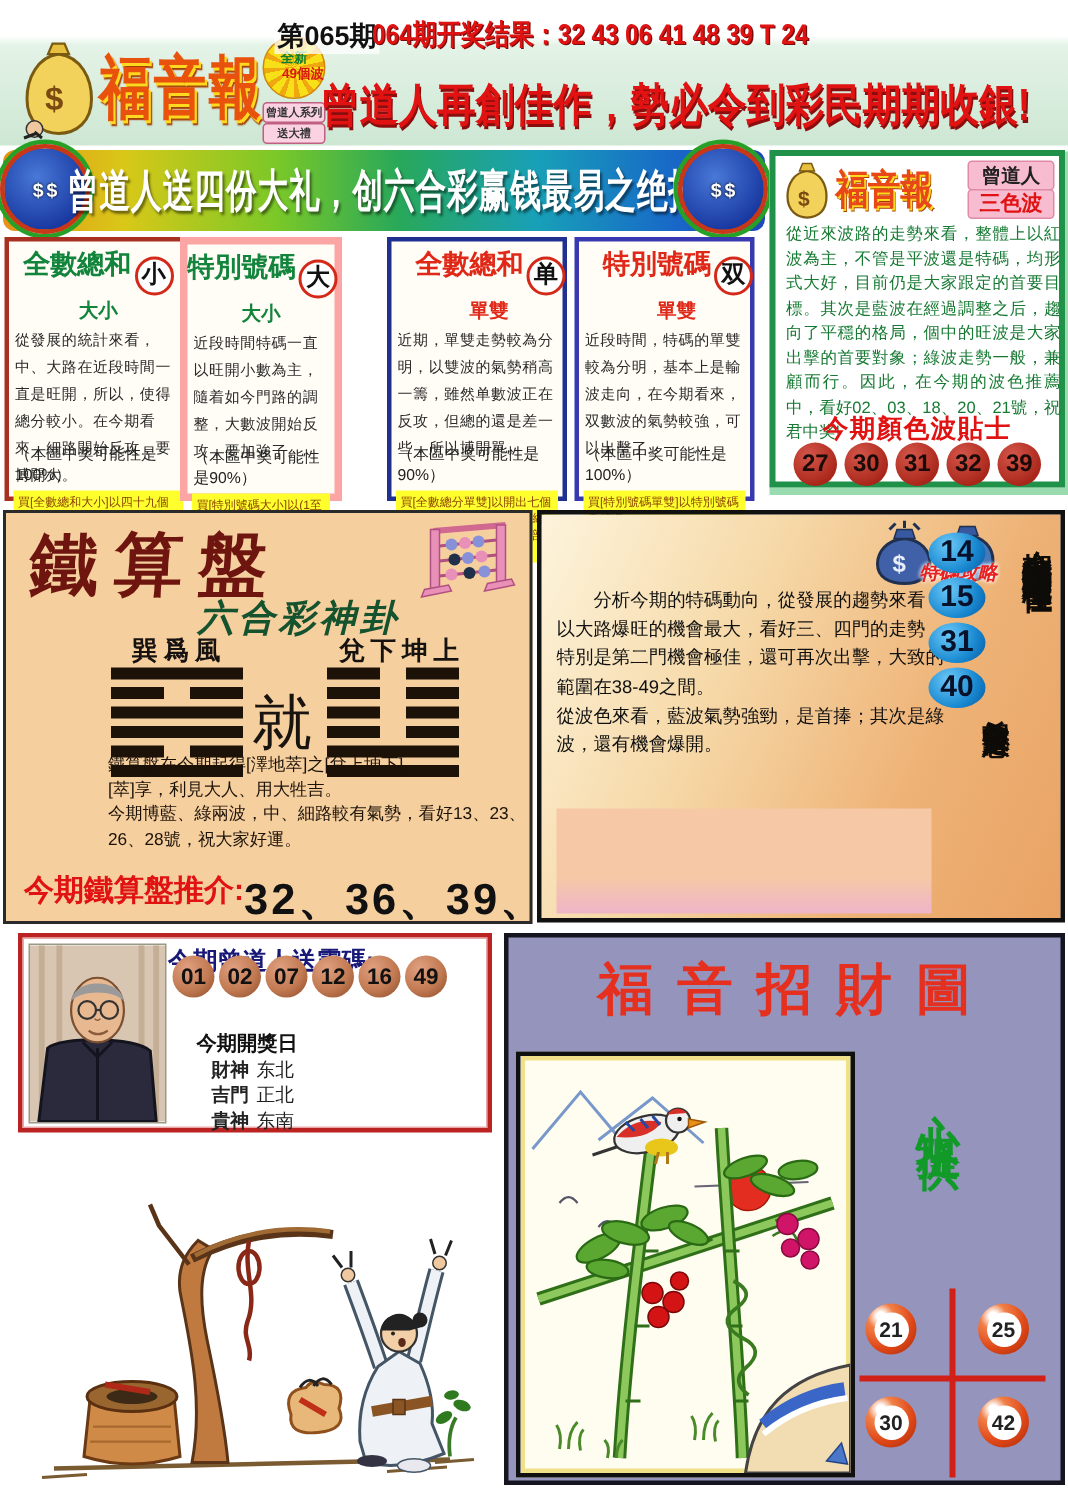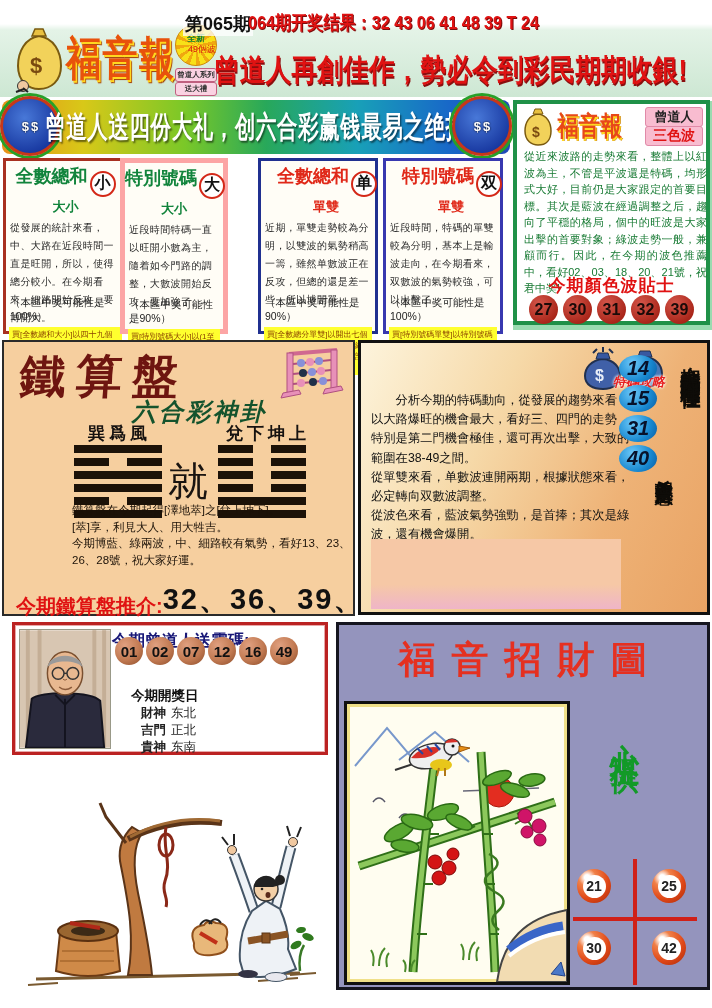--- a/index.html
+++ b/index.html
@@ -15,21 +15,21 @@
     background:rgba(255,255,255,.75); padding:0 2px; }
   #result { position:absolute; left:248px; top:10px; font-size:19px; font-weight:bold; color:#e01212;
     text-shadow:1px 1px 0 #7a0c0c; transform:scaleX(.85); transform-origin:left center; white-space:nowrap; }
   #paper-name { position:absolute; left:66px; top:28px; font-size:46px; font-weight:bold; color:#e8520c;
     letter-spacing:2px; transform:scaleX(.76); transform-origin:left top;
     text-shadow:2px 2px 0 #ffd820, 3px 3px 1px #a03c00; }
   #starburst { position:absolute; left:175px; top:24px; width:42px; height:42px; border-radius:50%;
     background:repeating-conic-gradient(#f8e018 0 18deg,#f0a810 18deg 30deg); border:1px solid #d08808;
     display:flex; flex-direction:column; align-items:center; justify-content:center; }
   #starburst b { font-size:9px; color:#108030; line-height:1.1; }
-  #starburst i { font-size:9px; font-style:normal; font-weight:normal; color:#d81810;margin-left:12px; }
+  #starburst i { font-size:9px; font-style:normal; font-weight:bold; color:#d81810;margin-left:12px; }
   .hbadge { position:absolute; left:175px; width:42px; background:#fad2e2; border:1px solid #c06080;
     border-radius:3px; font-size:7.5px; font-weight:bold; color:#333; text-align:center; padding:1px 0; }
   #slogan { position:absolute; left:214px; top:50px; font-size:30px; font-weight:bold; color:#e01212;
     transform:scaleX(.86); transform-origin:left top; white-space:nowrap; text-shadow:1px 2px 0 #8a0e0e; }
 
   
   #banner { position:absolute; left:2px; top:100px; width:508px; height:54px; border-radius:8px;
     background:linear-gradient(90deg,#e89018,#d8c818 16%,#7ac828 36%,#28a85a 52%,#18a0b8 70%,#1868c8 88%,#2048b8);
     display:flex; align-items:center; justify-content:center; }
   #banner .txt { font-size:30px; font-weight:bold; color:#fff; white-space:nowrap;
@@ -75,36 +75,36 @@
   #tiepan .title { position:absolute; left:16px; top:4px; font-size:46px; font-weight:bold; color:#6e1510;
     letter-spacing:10px; font-family:"Liberation Serif","DejaVu Serif",serif; transform:skewX(-4deg); }
   #tiepan .sub { position:absolute; left:128px; top:54px; font-size:24px; font-weight:bold; font-style:italic;
     color:#14532d; letter-spacing:3px; }
   .hexlabel { position:absolute; font-size:17px; font-weight:bold; color:#161210; letter-spacing:4px; }
   .hex { position:absolute; width:88px; display:flex; flex-direction:column; gap:5px; }
   .hex i { display:block; height:8px; background:#1c1208; }
   .hex i.b { background:linear-gradient(90deg,#1c1208 0 40%,transparent 40% 60%,#1c1208 60%); }
   #tiepan .just { position:absolute; left:164px; top:112px; font-size:40px; color:#1a1410; }
   #tiepan .lines { position:absolute; left:68px; top:160px; width:282px; font-size:11.5px; line-height:1.45; color:#1c1208; }
-  #tiepan .reco { position:absolute; left:12px; top:238px; display:flex; align-items:flex-end; white-space:nowrap; }
+  #tiepan .reco { position:absolute; left:12px; top:238px; display:flex; align-items:flex-start; white-space:nowrap; }
   #tiepan .reco .lab { font-size:20px; font-weight:bold; color:#e01212; }
   #tiepan .reco .num { font-size:29px; font-weight:bold; color:#111; letter-spacing:2px; }
 
   
   #tema { position:absolute; left:358px; top:340px; width:352px; height:275px; border:3px solid #111;
     background:linear-gradient(115deg,#fdf4dc 0%,#f6d9a8 35%,#eeb276 70%,#e9a364 100%); }
   #tema .stamp-txt { position:absolute; left:252px; top:30px; font-size:13px; font-weight:bold; font-style:italic;
     color:#e82020; text-shadow:0 0 3px #fff,0 0 3px #fff; }
   #tema .paras { position:absolute; left:10px; top:48px; width:268px; font-size:12.3px; line-height:1.56; color:#101010; }
   #tema .paras p.ind { text-indent:2em; }
   #tema .pink { position:absolute; left:10px; top:196px; width:250px; height:70px;
     background:linear-gradient(180deg,#f6c8a6 0 65%,#efb5c8); }
   #tema .bballs { position:absolute; left:258px; top:12px; display:flex; flex-direction:column; gap:3px; }
   .ball-blue { width:38px; height:27px; border-radius:50%; color:#07112a; font-weight:bold; font-size:20px;
-    background:radial-gradient(circle at 35% 30%,#6cc8f8,#1888d0 60%,#0858a0); display:flex; align-items:center; justify-content:center;font-style:italic; }
+    background:radial-gradient(circle at 35% 30%,#6cc8f8,#1888d0 60%,#0858a0); display:flex; align-items:center; justify-content:center; }
   .vtext { writing-mode:vertical-rl; text-orientation:upright; font-weight:bold; color:#0e0c08; }
   #tema .side-note { position:absolute; left:294px; top:122px; font-size:18px; line-height:1; letter-spacing:1px; }
   #tema .side-title { position:absolute; left:320px; top:8px; font-size:20px; line-height:1; letter-spacing:2px; }
 
   
   #lingma { position:absolute; left:12px; top:622px; width:316px; height:133px; background:#fff;
     border:3px solid #bb2222; box-shadow:0 0 0 1px #e8a8a8 inset; }
   #lingma .photo { position:absolute; left:4px; top:4px; width:92px; height:120px; border:1px solid #998; }
   #lingma .title { position:absolute; left:97px; top:5px; width:215px; 
     font-size:16.5px; font-weight:bold; color:#181878; }
@@ -275,21 +275,20 @@
       <path d="M23 12 l14 0 l-2 -6 l-10 0 z" fill="#3858a0" stroke="#203050"></path>
       <path d="M20 6 l4 -4 M30 5 l0 -5 M40 6 l-4 -4" stroke="#203050" stroke-width="2"></path>
       <text x="22" y="34" font-size="16" font-weight="bold" fill="#e8eef8">$</text>
       <path d="M72 10 C60 11 54 19 54 27 C54 36 62 40 72 40 C82 40 89 35 89 27 C89 18 83 11 72 10 Z" fill="#4878b8" stroke="#203050" stroke-width="2"></path>
       <path d="M65 10 l14 0 l-2 -6 l-10 0 z" fill="#3858a0" stroke="#203050"></path>
       <text x="64" y="32" font-size="16" font-weight="bold" fill="#e8eef8">$</text>
     </svg>
     <div class="stamp-txt cjk">特碼攻略</div>
     <div class="paras">
       <p class="ind">分析今期的特碼動向，從發展的趨勢來看，以大路爆旺的機會最大，看好三、四門的走勢，特別是第二門機會極佳，還可再次出擊，大致的範圍在38-49之間。</p>
-      <p>從單雙來看，单數波連開兩期，根據狀態來看，必定轉向双數波調整。</p>
       <p>從波色來看，藍波氣勢強勁，是首捧；其次是綠波，還有機會爆開。</p>
     </div>
     <div class="pink"></div>
     <div class="bballs">
       <div class="ball-blue">14</div>
       <div class="ball-blue">15</div>
       <div class="ball-blue">31</div>
       <div class="ball-blue">40</div>
     </div>
     <div class="vtext side-note">希望較大必定留意</div>

